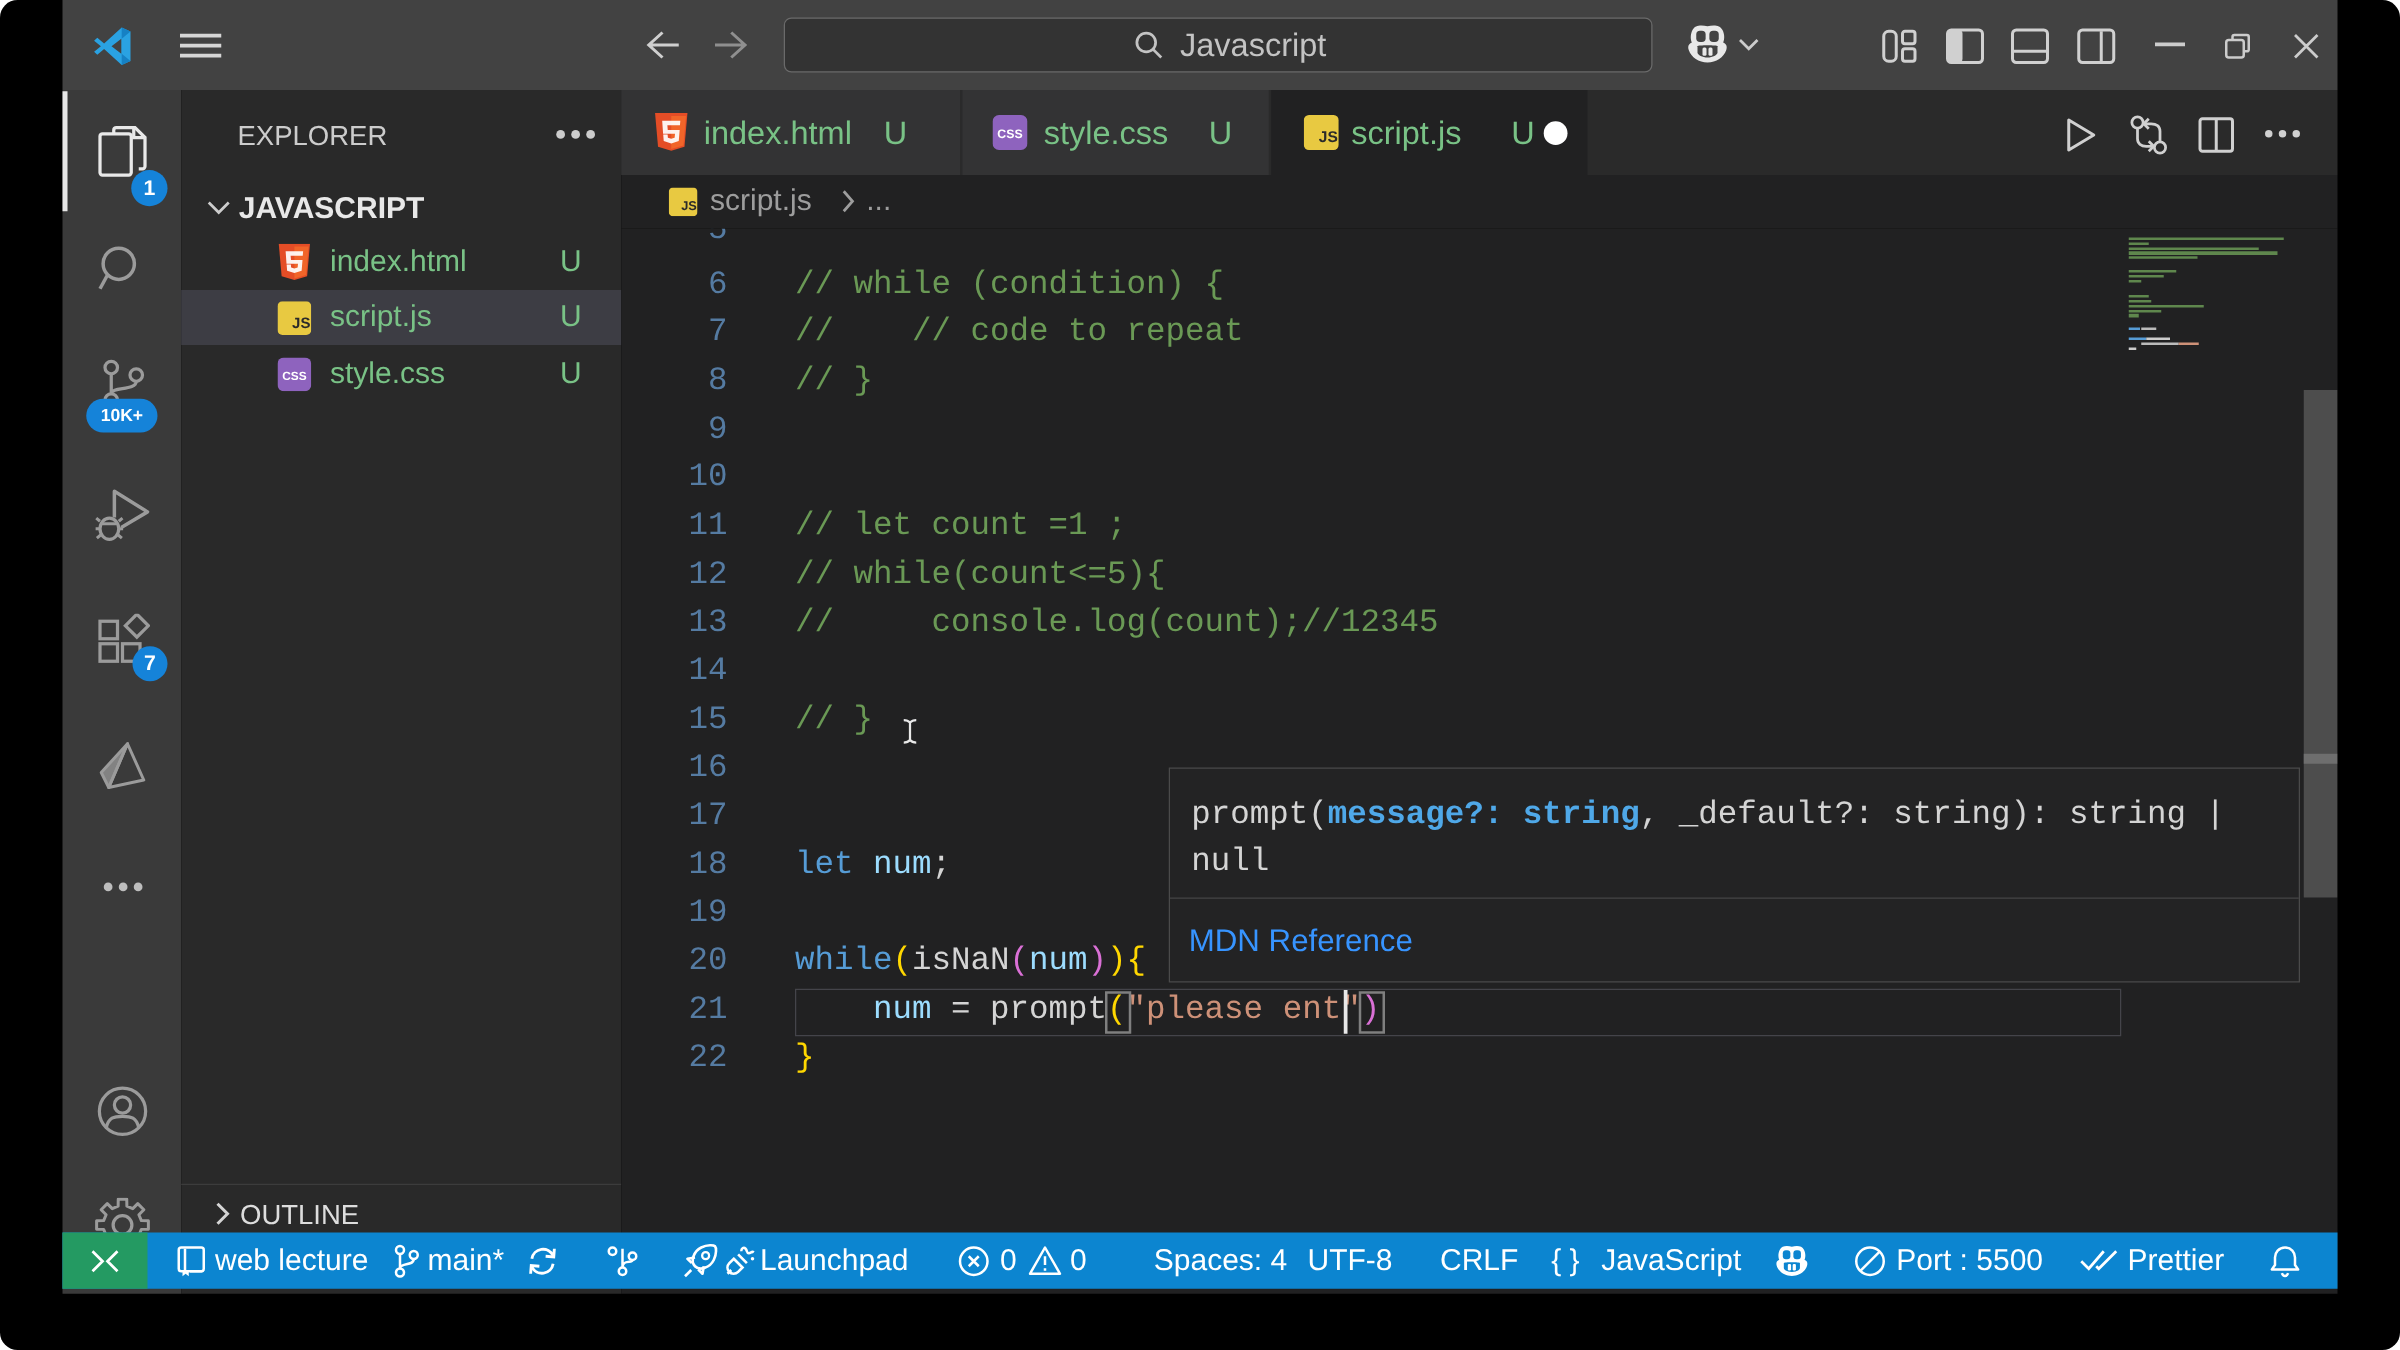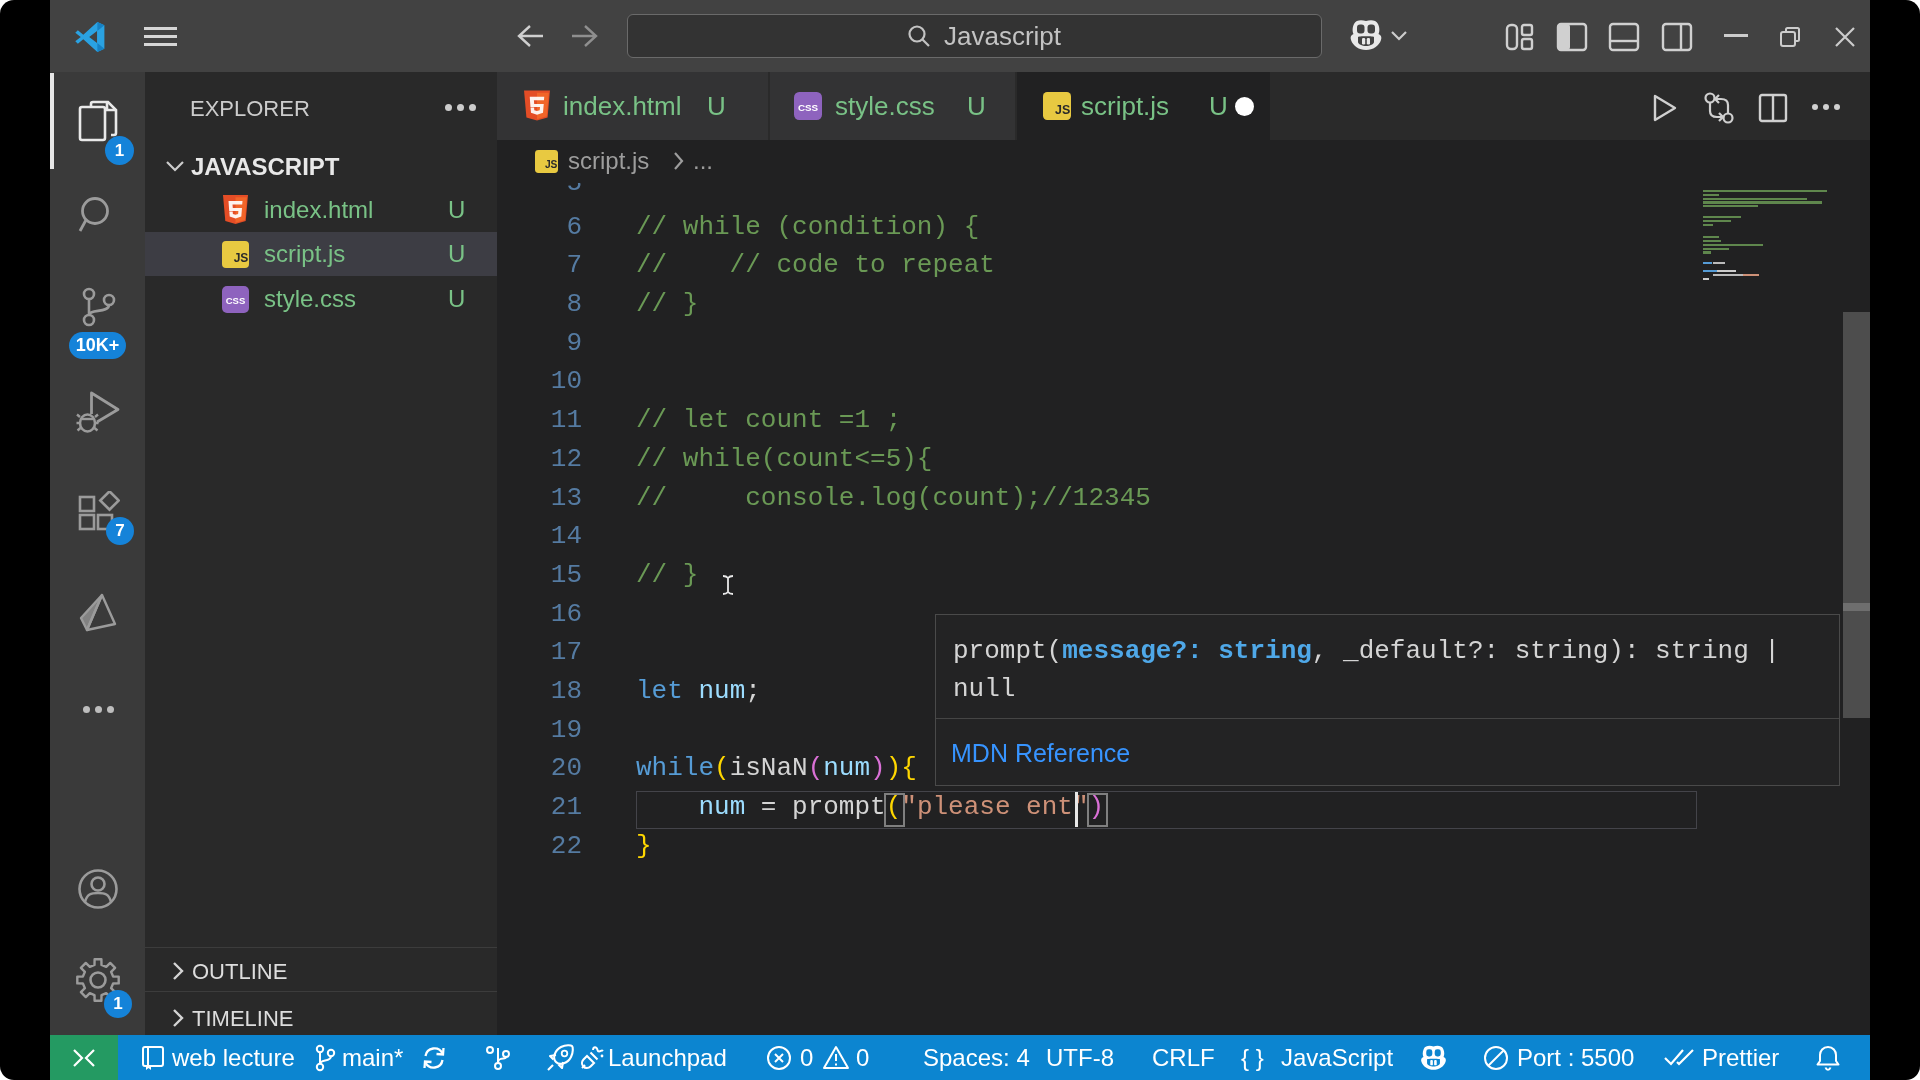--- a/index.html
+++ b/index.html
@@ -28,21 +28,21 @@
   .cl { position:absolute; left:139px; font-family:"Liberation Mono", monospace; font-size:26px; line-height:38.7px; white-space:pre; color:#d4d4d4; }
   .cm { color:#6a9955; }
   .kw { color:#569cd6; }
   .vr { color:#9cdcfe; }
   .st { color:#ce9178; }
   .b1 { color:#ffd700; }
   .b2 { color:#da70d6; }
   
   .popup { position:absolute; left:935px; top:614px; width:905px; height:172px; background:#232324; border:1px solid #4a4a4a; }
   
-  .statusbar { position:absolute; left:50px; top:1035px; width:1820px; height:45px; background:#0c85d0; color:#ffffff; font-size:24px; }
+  .statusbar { position:absolute; left:50px; top:986px; width:1820px; height:45px; background:#0c85d0; color:#ffffff; font-size:24px; }
   .sitem { position:absolute; top:0; height:45px; line-height:45px; white-space:nowrap; }
 </style>
 </head>
 <body>
 <div class="frame">
   <div class="titlebar">
     <svg class="abs" style="left:24px;top:21px" width="32" height="32" viewBox="0 0 100 100">
       <path fill="#2aa2e2" fill-rule="evenodd" d="M73 3 L95 13 V87 L73 97 L29 57 L12 71 L4 63.5 L21 50 L4 36.5 L12 29 L29 43 Z M72 31 L47.5 50 L72 69 Z"></path>
       <path fill="#1681c4" d="M73 3 L95 13 L73 31 Z M73 69 L95 87 L73 97 Z"></path>
     </svg>
@@ -108,21 +108,21 @@
     <svg class="abs" style="left:26px;top:121px" width="44" height="44" viewBox="0 0 44 44">
       <circle cx="19" cy="18" r="12.5" stroke="#9b9b9b" stroke-width="2.8" fill="none"></circle>
       <path d="M10 27 L4 38" stroke="#9b9b9b" stroke-width="2.8" fill="none"></path>
     </svg>
     <svg class="abs" style="left:26px;top:214px" width="44" height="44" viewBox="0 0 44 44">
       <circle cx="13" cy="8" r="5" stroke="#9b9b9b" stroke-width="2.6" fill="none"></circle>
       <circle cx="33" cy="14" r="5" stroke="#9b9b9b" stroke-width="2.6" fill="none"></circle>
       <circle cx="13" cy="34" r="5" stroke="#9b9b9b" stroke-width="2.6" fill="none"></circle>
       <path d="M13 13 V29 M33 19 C33 27,13 23,13 29" stroke="#9b9b9b" stroke-width="2.6" fill="none"></path>
     </svg>
-    <div class="badge" style="left:19px;top:260px;width:57px;height:27px;line-height:27px;border-radius:14px;font-size:18px">10K+</div>
+    <div class="badge" style="left:19px;top:247px;width:57px;height:27px;line-height:27px;border-radius:14px;font-size:14px">10K+</div>
     <svg class="abs" style="left:25px;top:317px" width="46" height="46" viewBox="0 0 46 46">
       <path d="M16.5 25 L16.5 4 L43 20.5 L22 33" fill="none" stroke="#9b9b9b" stroke-width="2.8" stroke-linejoin="round"></path>
       <ellipse cx="12.5" cy="34" rx="7.5" ry="8.5" stroke="#9b9b9b" stroke-width="2.6" fill="none"></ellipse>
       <path d="M6.5 30 H18.5" stroke="#9b9b9b" stroke-width="2.4"></path>
       <path d="M5 28 L2 25.5 M5 34 H1.5 M5.5 39 L2.5 41.5 M20 28 L23 25.5 M20 34 H23.5 M19.5 39 L22.5 41.5" stroke="#9b9b9b" stroke-width="2.4"></path>
     </svg>
     <svg class="abs" style="left:26px;top:419px" width="44" height="44" viewBox="0 0 44 44">
       <rect x="4" y="6" width="14" height="14" fill="none" stroke="#9b9b9b" stroke-width="2.6"></rect>
       <rect x="4" y="24" width="14" height="14" fill="none" stroke="#9b9b9b" stroke-width="2.6"></rect>
       <rect x="22" y="24" width="14" height="14" fill="none" stroke="#9b9b9b" stroke-width="2.6"></rect>

